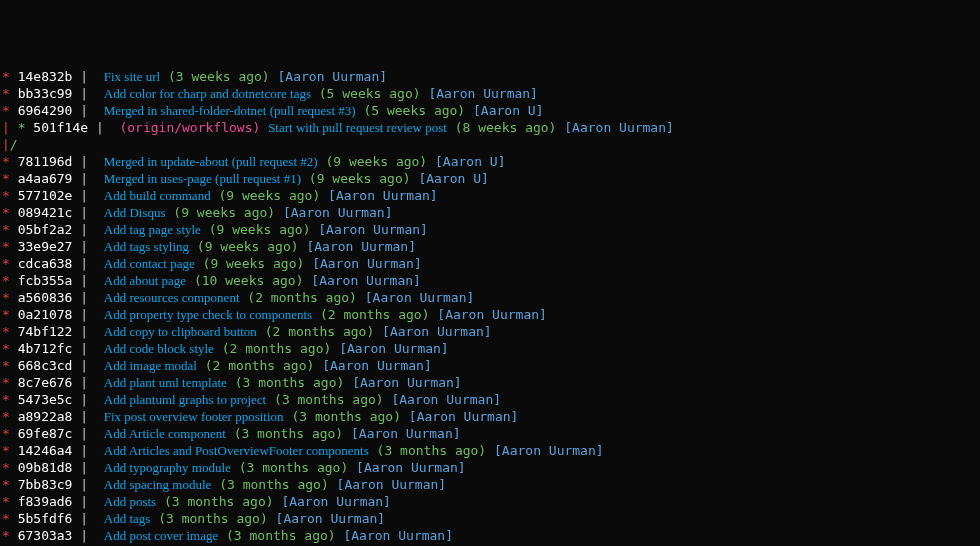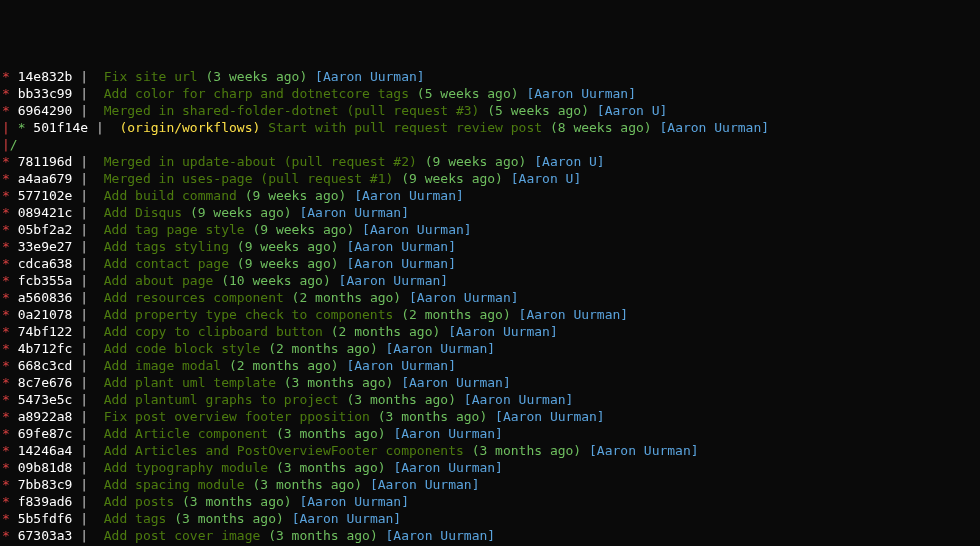--- a/index.html
+++ b/index.html
@@ -13,22 +13,22 @@
       width: 980px;
       height: 546px;
       overflow: hidden;
       white-space: pre;
     }
     .line { display: block; }
     .graph-red { color: #d84040; }
     .graph-green { color: #6fbf5f; }
     .hash { color: #ffffff; }
     .pipe { color: #c0c0c0; }
-    .msg { color: #4d7c0f; }
-    .ref { color: #fde047; }
+    .msg { color: #0ea5e9; font-family: Liberation Serif, serif; }
+    .ref { color: #ec4899; }
     .date { color: #6fbf5f; }
     .author { color: #5aa3dd; }
     .terminal { padding: 0 2px; }
   </style>
 </head>
 <body>
 
 
 
 <div class="terminal" id="log-container"><span class="line"><span class="graph-red">*</span><span> </span><span class="hash">14e832b</span><span class="pipe"> |  </span><span class="msg">Fix site url</span><span> </span><span class="date">(3 weeks ago)</span><span> </span><span class="author">[Aaron Uurman]</span></span><span class="line"><span class="graph-red">*</span><span> </span><span class="hash">bb33c99</span><span class="pipe"> |  </span><span class="msg">Add color for charp and dotnetcore tags</span><span> </span><span class="date">(5 weeks ago)</span><span> </span><span class="author">[Aaron Uurman]</span></span><span class="line"><span class="graph-red">*</span><span> </span><span class="hash">6964290</span><span class="pipe"> |  </span><span class="msg">Merged in shared-folder-dotnet (pull request #3)</span><span> </span><span class="date">(5 weeks ago)</span><span> </span><span class="author">[Aaron U]</span></span><span class="line"><span class="graph-red">|</span><span> </span><span class="graph-green">*</span><span> </span><span class="hash">501f14e</span><span class="pipe"> |  </span><span class="ref">(origin/workflows)</span><span> </span><span class="msg">Start with pull request review post</span><span> </span><span class="date">(8 weeks ago)</span><span> </span><span class="author">[Aaron Uurman]</span></span><span class="line"><span class="graph-red">|</span><span class="graph-green">/</span></span><span class="line"><span class="graph-red">*</span><span> </span><span class="hash">781196d</span><span class="pipe"> |  </span><span class="msg">Merged in update-about (pull request #2)</span><span> </span><span class="date">(9 weeks ago)</span><span> </span><span class="author">[Aaron U]</span></span><span class="line"><span class="graph-red">*</span><span> </span><span class="hash">a4aa679</span><span class="pipe"> |  </span><span class="msg">Merged in uses-page (pull request #1)</span><span> </span><span class="date">(9 weeks ago)</span><span> </span><span class="author">[Aaron U]</span></span><span class="line"><span class="graph-red">*</span><span> </span><span class="hash">577102e</span><span class="pipe"> |  </span><span class="msg">Add build command</span><span> </span><span class="date">(9 weeks ago)</span><span> </span><span class="author">[Aaron Uurman]</span></span><span class="line"><span class="graph-red">*</span><span> </span><span class="hash">089421c</span><span class="pipe"> |  </span><span class="msg">Add Disqus</span><span> </span><span class="date">(9 weeks ago)</span><span> </span><span class="author">[Aaron Uurman]</span></span><span class="line"><span class="graph-red">*</span><span> </span><span class="hash">05bf2a2</span><span class="pipe"> |  </span><span class="msg">Add tag page style</span><span> </span><span class="date">(9 weeks ago)</span><span> </span><span class="author">[Aaron Uurman]</span></span><span class="line"><span class="graph-red">*</span><span> </span><span class="hash">33e9e27</span><span class="pipe"> |  </span><span class="msg">Add tags styling</span><span> </span><span class="date">(9 weeks ago)</span><span> </span><span class="author">[Aaron Uurman]</span></span><span class="line"><span class="graph-red">*</span><span> </span><span class="hash">cdca638</span><span class="pipe"> |  </span><span class="msg">Add contact page</span><span> </span><span class="date">(9 weeks ago)</span><span> </span><span class="author">[Aaron Uurman]</span></span><span class="line"><span class="graph-red">*</span><span> </span><span class="hash">fcb355a</span><span class="pipe"> |  </span><span class="msg">Add about page</span><span> </span><span class="date">(10 weeks ago)</span><span> </span><span class="author">[Aaron Uurman]</span></span><span class="line"><span class="graph-red">*</span><span> </span><span class="hash">a560836</span><span class="pipe"> |  </span><span class="msg">Add resources component</span><span> </span><span class="date">(2 months ago)</span><span> </span><span class="author">[Aaron Uurman]</span></span><span class="line"><span class="graph-red">*</span><span> </span><span class="hash">0a21078</span><span class="pipe"> |  </span><span class="msg">Add property type check to components</span><span> </span><span class="date">(2 months ago)</span><span> </span><span class="author">[Aaron Uurman]</span></span><span class="line"><span class="graph-red">*</span><span> </span><span class="hash">74bf122</span><span class="pipe"> |  </span><span class="msg">Add copy to clipboard button</span><span> </span><span class="date">(2 months ago)</span><span> </span><span class="author">[Aaron Uurman]</span></span><span class="line"><span class="graph-red">*</span><span> </span><span class="hash">4b712fc</span><span class="pipe"> |  </span><span class="msg">Add code block style</span><span> </span><span class="date">(2 months ago)</span><span> </span><span class="author">[Aaron Uurman]</span></span><span class="line"><span class="graph-red">*</span><span> </span><span class="hash">668c3cd</span><span class="pipe"> |  </span><span class="msg">Add image modal</span><span> </span><span class="date">(2 months ago)</span><span> </span><span class="author">[Aaron Uurman]</span></span><span class="line"><span class="graph-red">*</span><span> </span><span class="hash">8c7e676</span><span class="pipe"> |  </span><span class="msg">Add plant uml template</span><span> </span><span class="date">(3 months ago)</span><span> </span><span class="author">[Aaron Uurman]</span></span><span class="line"><span class="graph-red">*</span><span> </span><span class="hash">5473e5c</span><span class="pipe"> |  </span><span class="msg">Add plantuml graphs to project</span><span> </span><span class="date">(3 months ago)</span><span> </span><span class="author">[Aaron Uurman]</span></span><span class="line"><span class="graph-red">*</span><span> </span><span class="hash">a8922a8</span><span class="pipe"> |  </span><span class="msg">Fix post overview footer pposition</span><span> </span><span class="date">(3 months ago)</span><span> </span><span class="author">[Aaron Uurman]</span></span><span class="line"><span class="graph-red">*</span><span> </span><span class="hash">69fe87c</span><span class="pipe"> |  </span><span class="msg">Add Article component</span><span> </span><span class="date">(3 months ago)</span><span> </span><span class="author">[Aaron Uurman]</span></span><span class="line"><span class="graph-red">*</span><span> </span><span class="hash">14246a4</span><span class="pipe"> |  </span><span class="msg">Add Articles and PostOverviewFooter components</span><span> </span><span class="date">(3 months ago)</span><span> </span><span class="author">[Aaron Uurman]</span></span><span class="line"><span class="graph-red">*</span><span> </span><span class="hash">09b81d8</span><span class="pipe"> |  </span><span class="msg">Add typography module</span><span> </span><span class="date">(3 months ago)</span><span> </span><span class="author">[Aaron Uurman]</span></span><span class="line"><span class="graph-red">*</span><span> </span><span class="hash">7bb83c9</span><span class="pipe"> |  </span><span class="msg">Add spacing module</span><span> </span><span class="date">(3 months ago)</span><span> </span><span class="author">[Aaron Uurman]</span></span><span class="line"><span class="graph-red">*</span><span> </span><span class="hash">f839ad6</span><span class="pipe"> |  </span><span class="msg">Add posts</span><span> </span><span class="date">(3 months ago)</span><span> </span><span class="author">[Aaron Uurman]</span></span><span class="line"><span class="graph-red">*</span><span> </span><span class="hash">5b5fdf6</span><span class="pipe"> |  </span><span class="msg">Add tags</span><span> </span><span class="date">(3 months ago)</span><span> </span><span class="author">[Aaron Uurman]</span></span><span class="line"><span class="graph-red">*</span><span> </span><span class="hash">67303a3</span><span class="pipe"> |  </span><span class="msg">Add post cover image</span><span> </span><span class="date">(3 months ago)</span><span> </span><span class="author">[Aaron Uurman]</span></span><span class="line"><span class="graph-red">*</span><span> </span><span class="hash">1e1081f</span><span class="pipe"> |  </span><span class="msg">Initial commit</span><span> </span><span class="date">(3 months ago)</span><span> </span><span class="author">[Aaron Uurman]</span></span></div>

